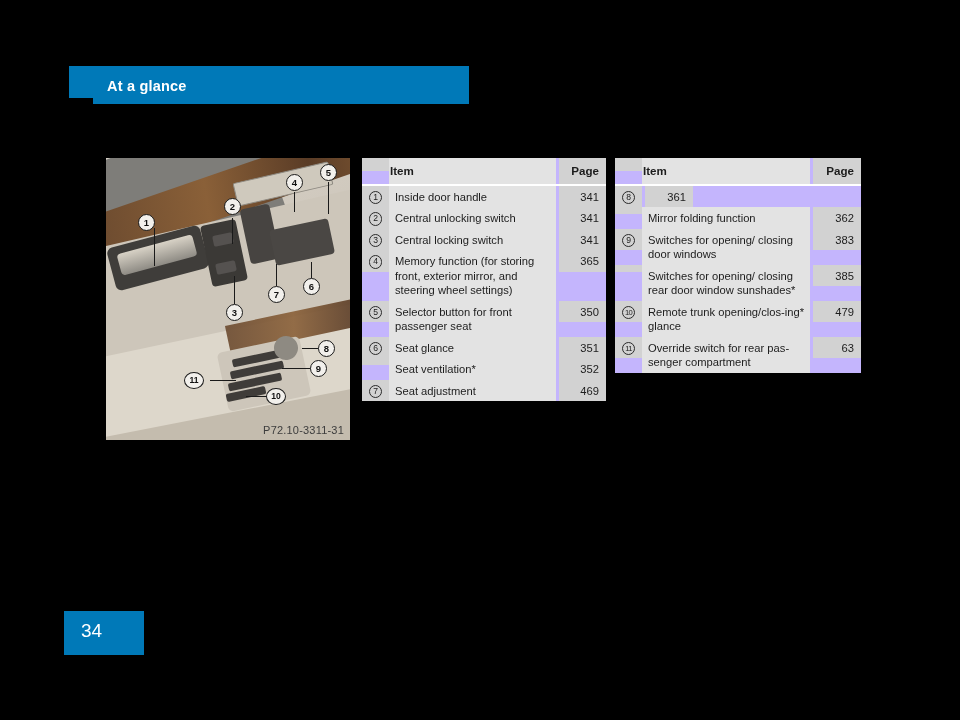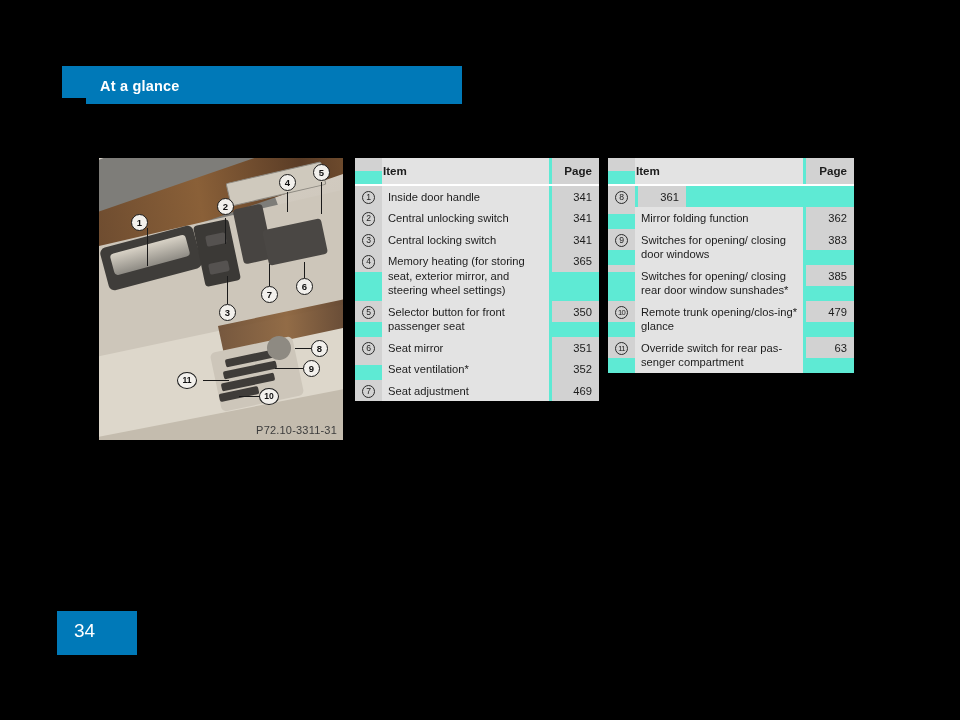--- a/index.html
+++ b/index.html
@@ -12,21 +12,21 @@
     width: 960px;
     height: 720px;
     position: relative;
     overflow: hidden;
     font-family: "Liberation Sans", sans-serif;
     -webkit-font-smoothing: antialiased;
   }
 
   .page-canvas {
     position: absolute;
-    left: 0; top: 0;
+    left: 7px; top: 0;
     width: 900px;
     height: 720px;
     background: #000000;
   }
 
   
   .header-bar {
     position: absolute;
     left: 62px;
     top: 66px;
@@ -91,21 +91,21 @@
     box-sizing: border-box;
   }
   .leader {
     position: absolute;
     background: #1a1a1a;
   }
 
   
   .table {
     position: absolute;
-    background: #5eead4;
+    background: #c4b5fd;
     font-size: 11.2px;
     color: #1c1c1c;
   }
   .table-1 { left: 355px; top: 158px; width: 244px; }
   .table-2 { left: 608px; top: 158px; width: 246px; }
 
   .trow {
     display: flex;
     align-items: flex-start;
     position: relative;
@@ -301,33 +301,33 @@
     </div>
 
     <div class="trow">
       <div class="tnum"><span class="circ">3</span></div>
       <div class="titem">Central locking switch</div>
       <div class="tpage">341</div>
     </div>
 
     <div class="trow">
       <div class="tnum"><span class="circ">4</span></div>
-      <div class="titem">Memory heating (for storing seat, exterior mirror, and steering wheel settings)</div>
+      <div class="titem">Memory function (for storing front, exterior mirror, and steering wheel settings)</div>
       <div class="tpage">365</div>
     </div>
 
     <div class="trow">
       <div class="tnum"><span class="circ">5</span></div>
       <div class="titem">Selector button for front passenger seat</div>
       <div class="tpage">350</div>
     </div>
 
     <div class="trow">
       <div class="tnum"><span class="circ">6</span></div>
-      <div class="titem">Seat mirror</div>
+      <div class="titem">Seat glance</div>
       <div class="tpage">351</div>
     </div>
 
     <div class="trow">
       <div class="tnum"></div>
       <div class="titem">Seat ventilation*</div>
       <div class="tpage">352</div>
     </div>
 
     <div class="trow">

